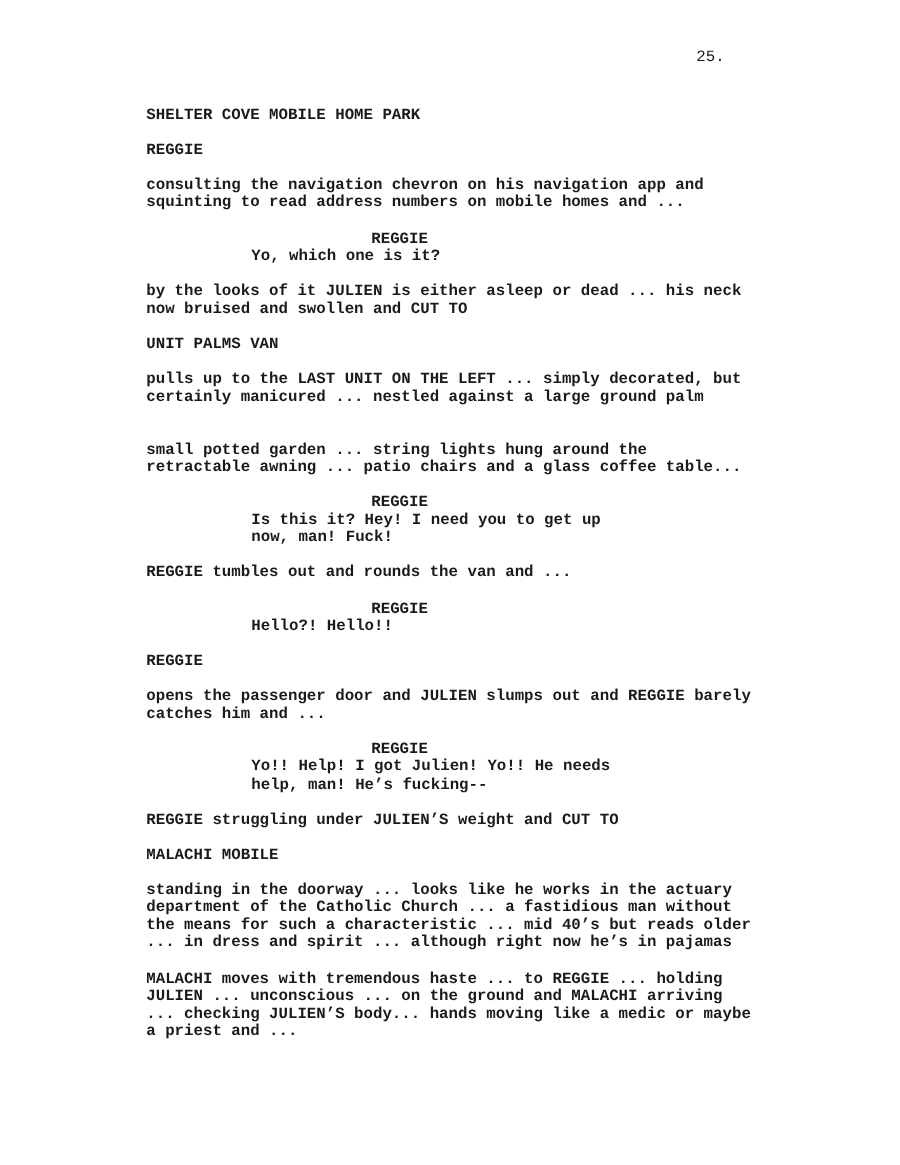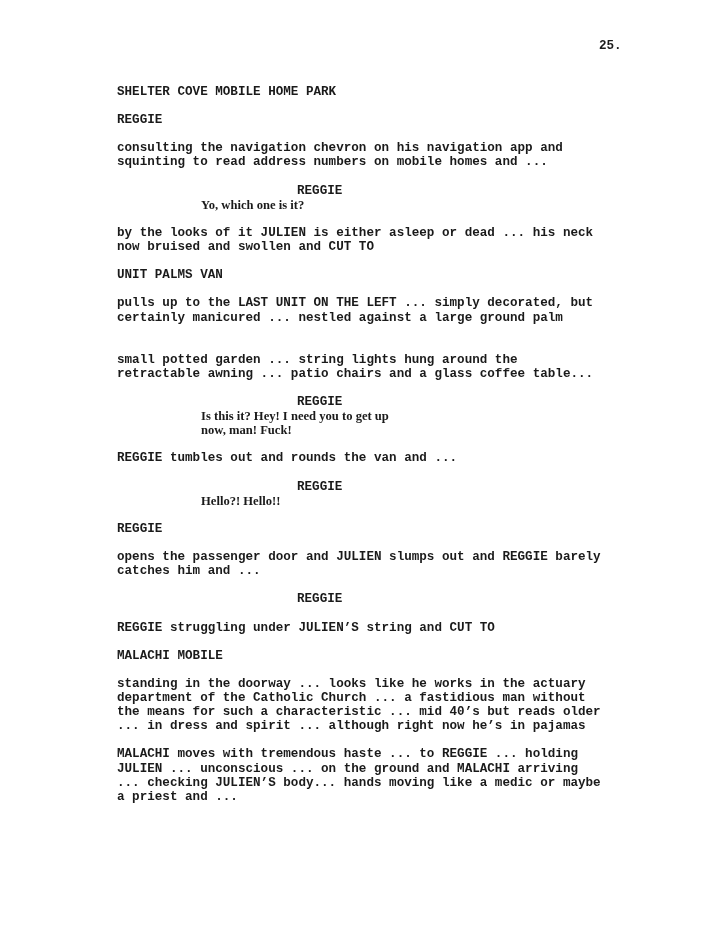--- a/index.html
+++ b/index.html
@@ -14,40 +14,40 @@
     overflow: hidden;
     font-family: "Liberation Mono", "DejaVu Sans Mono", monospace;
     font-size: 12.6px;
     font-weight: bold;
     color: #1a1a1a;
     -webkit-font-smoothing: antialiased;
   }
   .page-number {
     position: absolute;
     top: 39px;
-    left: 599px;
+    left: 557px;
     line-height: 14px;
-    font-weight: bold;
+    font-weight: normal;
   }
   .script {
     position: absolute;
     left: 117px;
     top: 85px;
     width: 540px;
   }
   .block {
     white-space: pre;
     line-height: 14.1px;
     margin: 0;
   }
   .gap { height: 14.1px; }
   .slug { }
   .action { }
   .character { padding-left: 180px; }
-  .dialogue { padding-left: 84px; font-family: Liberation Serif, serif; }
+  .dialogue { padding-left: 84px; }
 </style>
 </head>
 <body>
 
 <div class="page-number">25.</div>
 
 <div class="script">
 
   <p class="block slug">SHELTER COVE MOBILE HOME PARK</p>
   <div class="gap"></div>
@@ -93,23 +93,25 @@
   <div class="gap"></div>
 
   <p class="block slug">REGGIE</p>
   <div class="gap"></div>
 
   <p class="block action">opens the passenger door and JULIEN slumps out and REGGIE barely
 catches him and ...</p>
   <div class="gap"></div>
 
   <p class="block character">REGGIE</p>
+  <p class="block dialogue">Yo!! Help! I got Julien! Yo!! He needs
+help, man! He’s fucking--</p>
   <div class="gap"></div>
 
-  <p class="block action">REGGIE struggling under JULIEN’S string and CUT TO</p>
+  <p class="block action">REGGIE struggling under JULIEN’S weight and CUT TO</p>
   <div class="gap"></div>
 
   <p class="block slug">MALACHI MOBILE</p>
   <div class="gap"></div>
 
   <p class="block action">standing in the doorway ... looks like he works in the actuary
 department of the Catholic Church ... a fastidious man without
 the means for such a characteristic ... mid 40’s but reads older
 ... in dress and spirit ... although right now he’s in pajamas</p>
   <div class="gap"></div>

